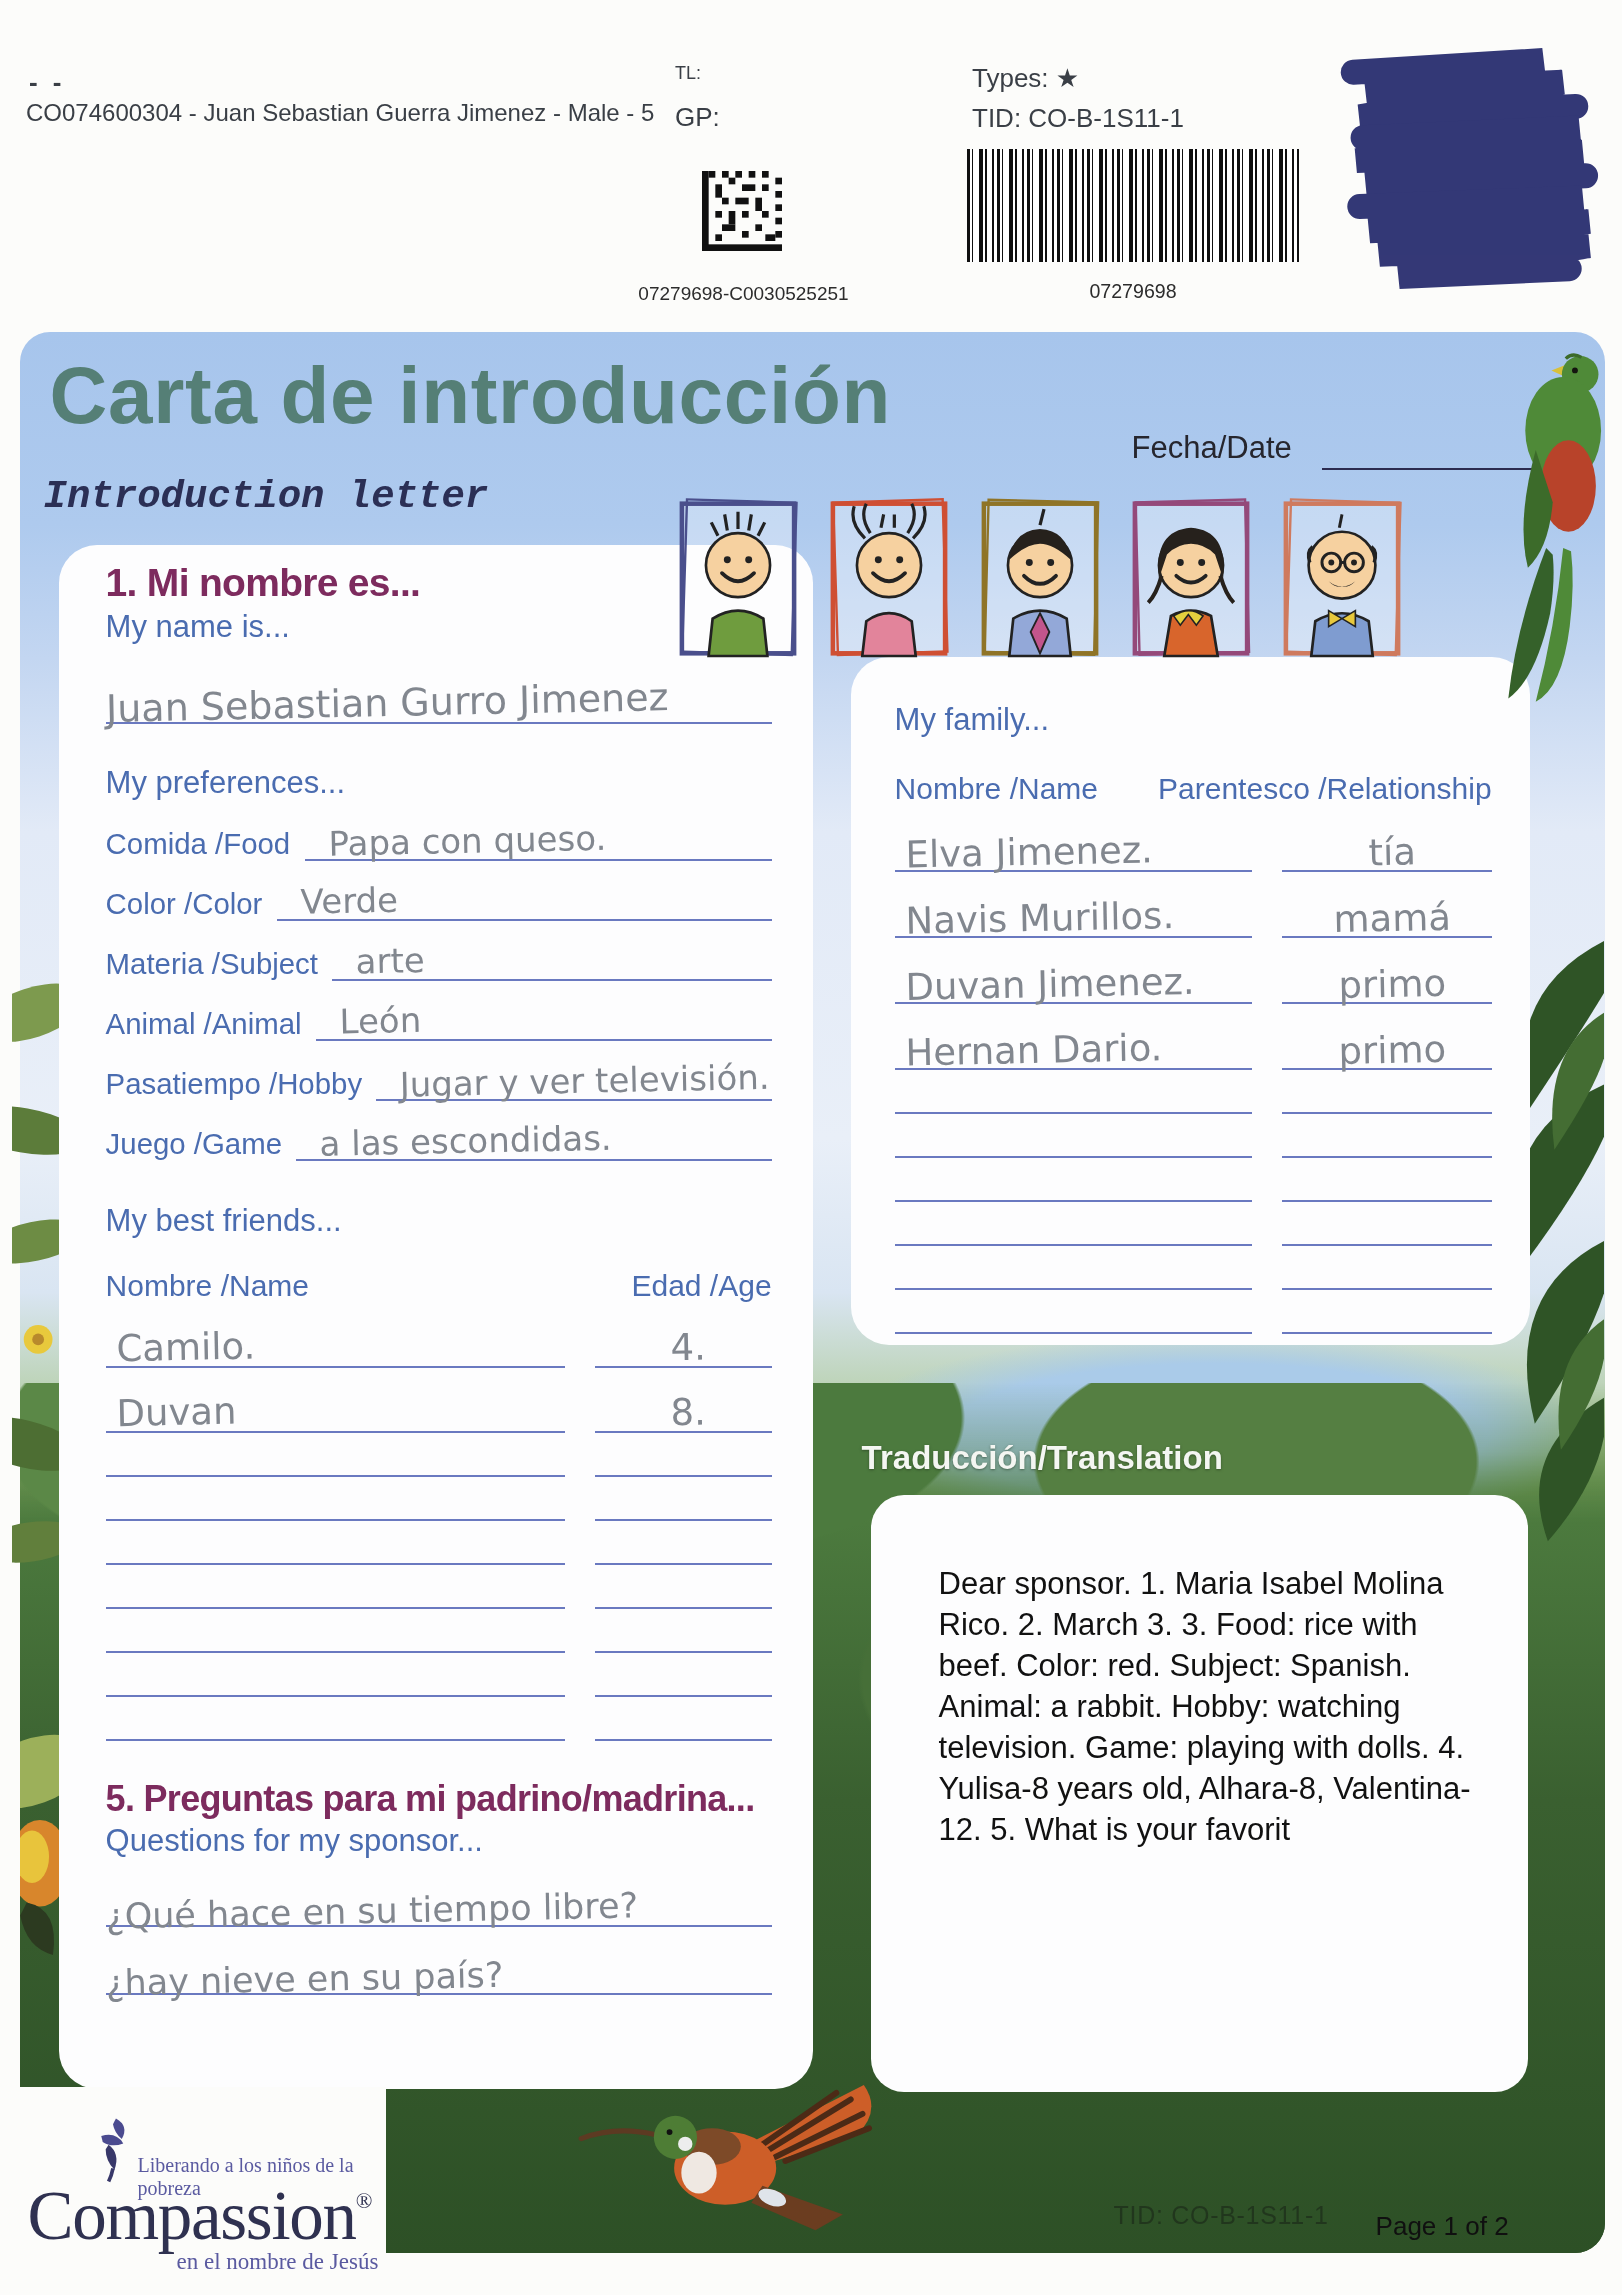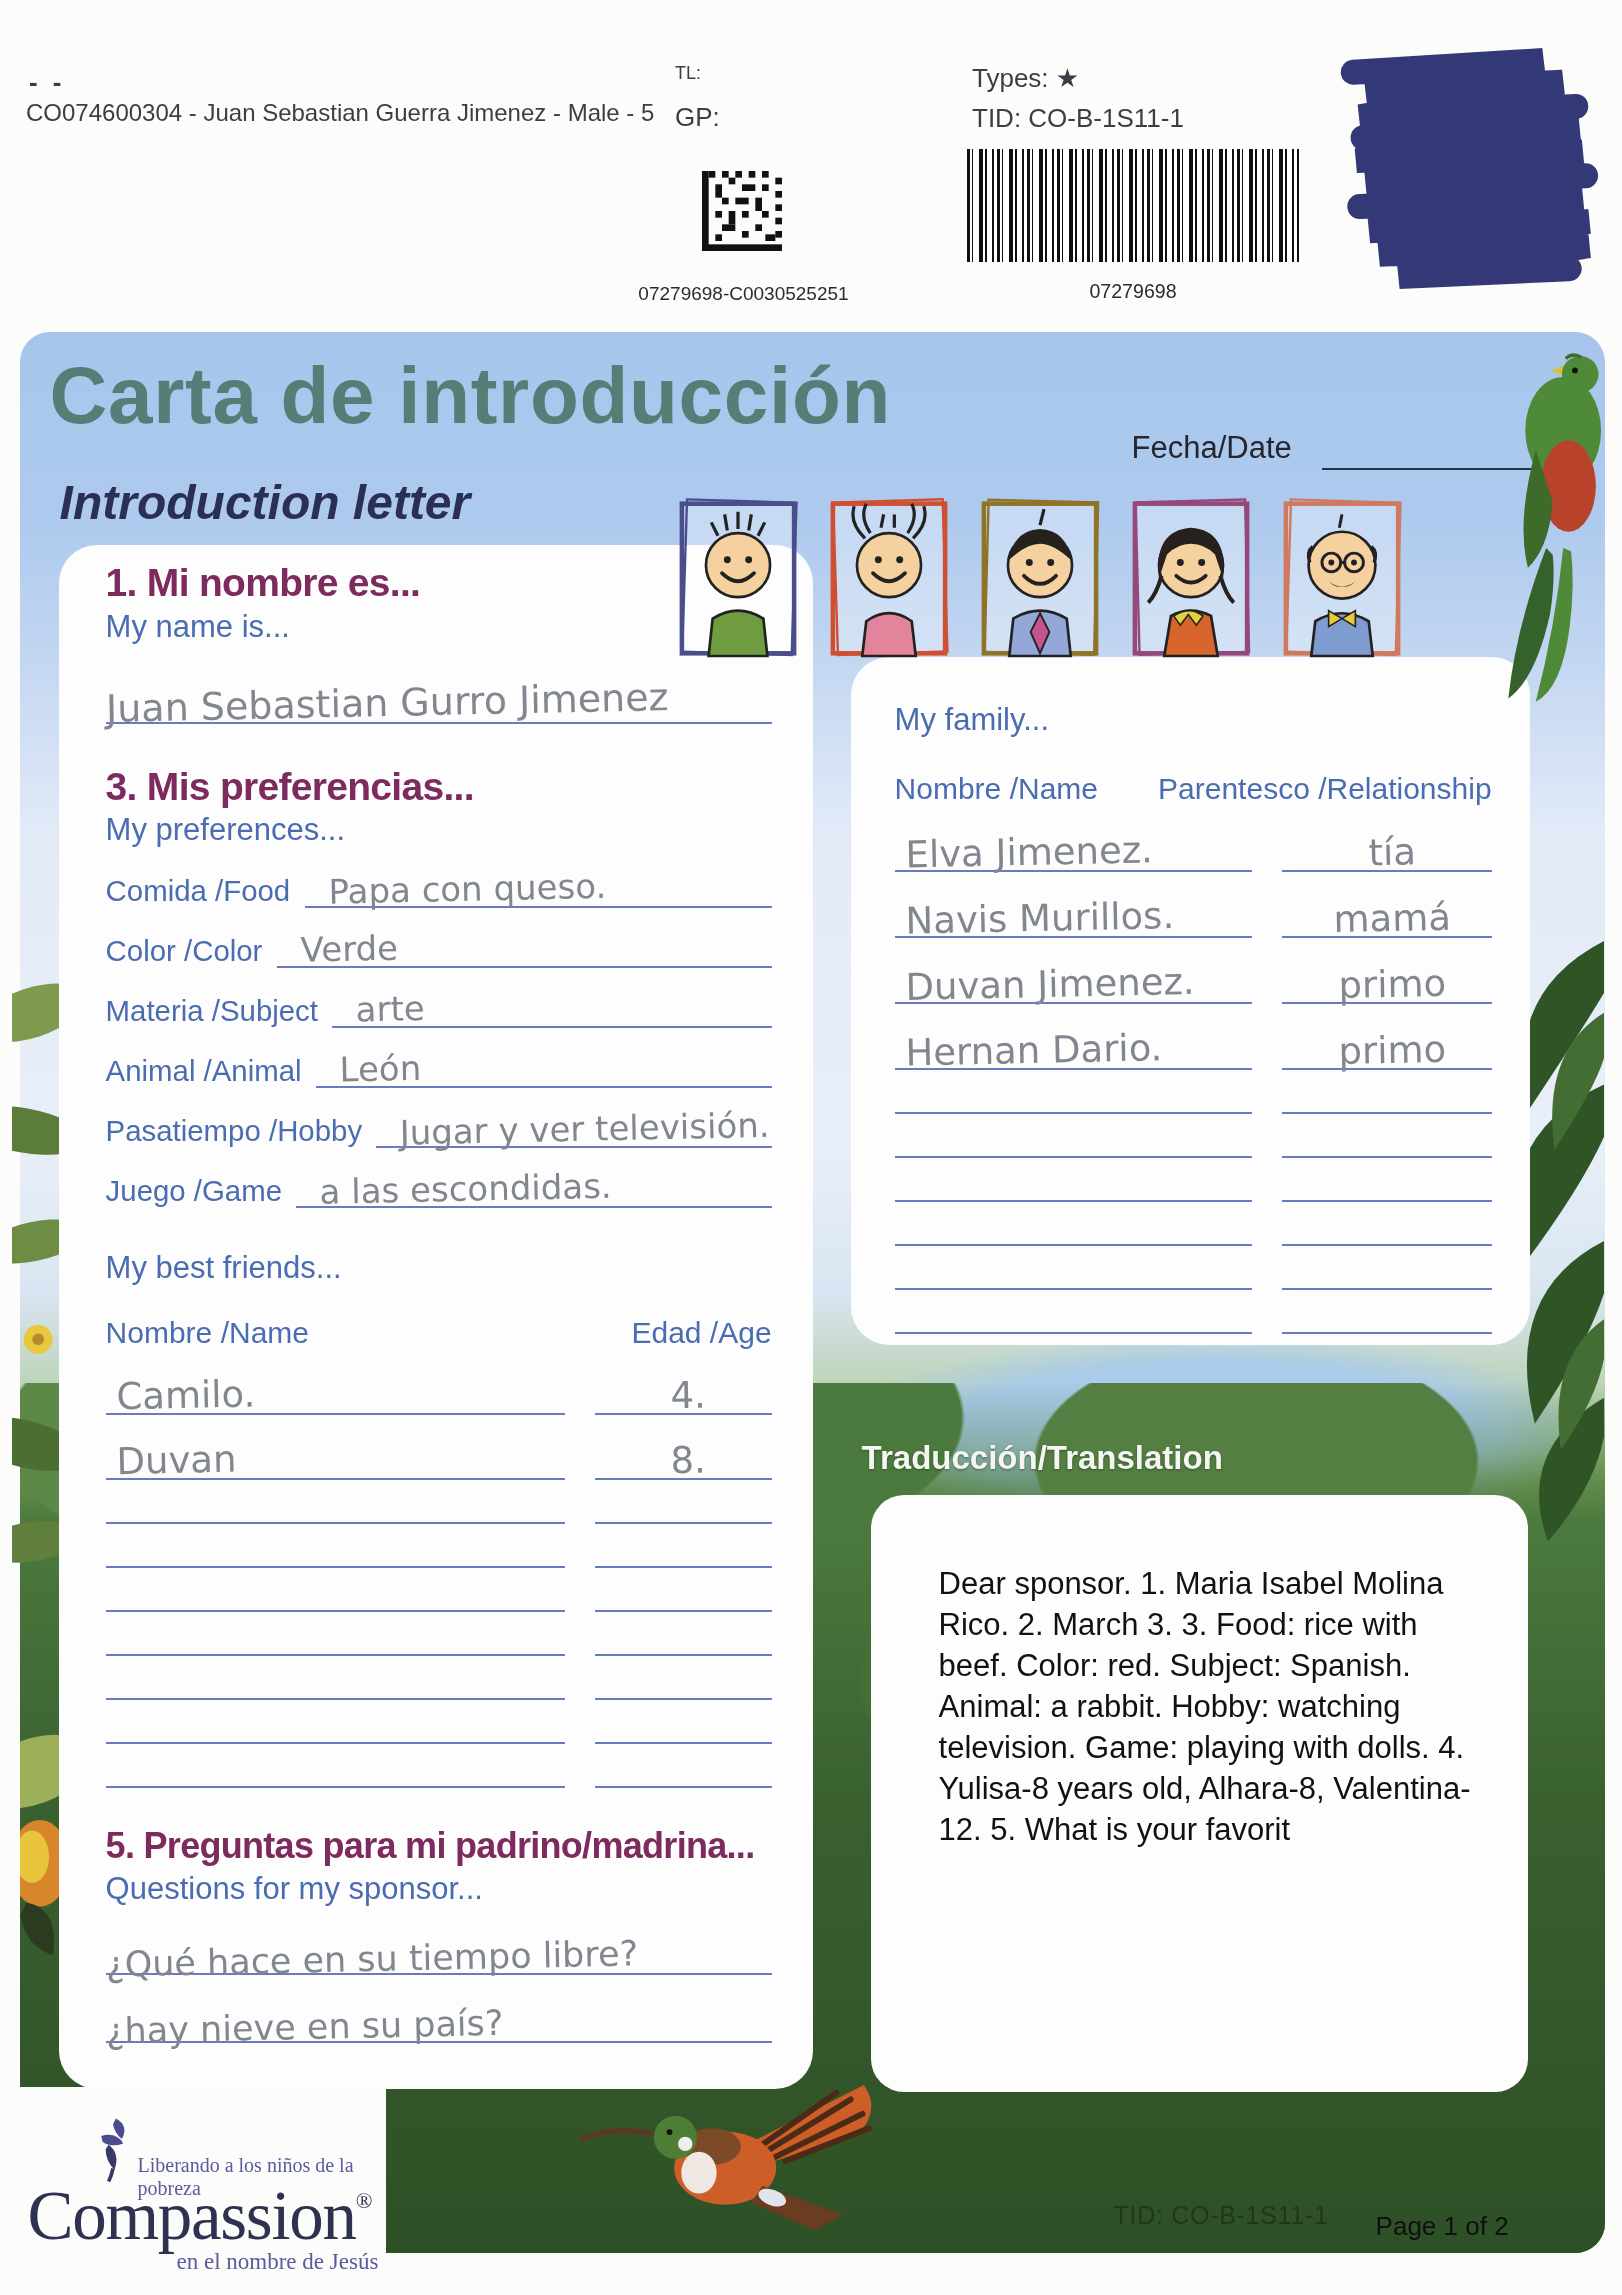--- a/index.html
+++ b/index.html
@@ -15,21 +15,21 @@
   .qr{position:absolute;left:701px;top:171px;width:82px;height:80px;}
   .qr-caption{position:absolute;left:629px;top:283px;width:229px;text-align:center;font-size:19px;color:#2c2c2c;}
   .barcode{position:absolute;left:967px;top:149px;width:332px;height:113px;
      background:repeating-linear-gradient(90deg,#101010 0 2.6px,#fff 2.6px 4.6px,#101010 4.6px 6.5px,#fff 6.5px 11.8px,#101010 11.8px 16.4px,#fff 16.4px 18.3px,#101010 18.3px 19.6px,#fff 19.6px 25px,#101010 25px 27px,#fff 27px 30px);}
   .bc-caption{position:absolute;left:967px;top:280px;width:332px;text-align:center;font-size:19.6px;color:#2c2c2c;}
   .scribble{position:absolute;left:1327px;top:46px;width:275px;height:249px;}
   
   .doc{position:absolute;left:19.6px;top:332px;width:1585px;height:1921px;border-radius:30px;
     background:linear-gradient(180deg,#a7c5ec 0%,#aecaee 10%,#c3d6f1 17%,#e2eaf7 26%,#e9eff8 42%,#d9e5f2 50%,#bcd3b6 55%,#8db065 60%,#5d8a47 68%,#497439 80%,#3a6331 92%,#315528 100%);}
   .doc-title{position:absolute;left:30px;top:18.3px;font-size:80px;font-weight:bold;color:var(--title_teal);letter-spacing:0.7px;}
-  .doc-sub{position:absolute;left:40px;top:143px;font-size:48px;font-style:italic;font-weight:bold;color:var(--intro_navy);}
+  .doc-sub{position:absolute;left:24px;top:143px;font-size:39px;font-style:italic;font-weight:bold;color:var(--intro_navy);font-family:Liberation Mono, monospace;}
   .fecha{position:absolute;left:1112px;top:98px;font-size:31px;color:#26262e;}
   .fecha-line{position:absolute;left:1302px;top:136px;width:243px;border-bottom:2.6px solid #2c2c50;}
   
   .faces{position:absolute;left:651px;top:161px;display:flex;gap:17px;z-index:6;}
   .face{width:134px;height:171px;}
   .face svg{width:100%;height:100%;}
   
   .quetzal{position:absolute;left:1470px;top:19.6px;width:115px;height:353px;z-index:5;}
   .hummingbird{position:absolute;left:556px;top:1741px;width:314px;height:164px;z-index:5;}
   
@@ -274,21 +274,20 @@
         <div>
           <div class="sec-title">1. Mi nombre es...</div>
           <div class="sec-sub">My name is...</div>
           <div class="nameline writeline">
             <span class="hand">Juan Sebastian Gurro Jimenez</span>
           </div>
         </div>
 
 
         <div style="margin-top:41px;">
-          <div class="sec-title">3. Mis preferencias...</div>
           <div class="sec-sub">My preferences...</div>
           <div class="pref-row">
             <span class="frow-label">Comida /Food</span>
             <span class="writeline">
                 <span class="hand">Papa con queso.</span>
               </span>
           </div>
           <div class="pref-row">
             <span class="frow-label">Color /Color</span>
             <span class="writeline">

